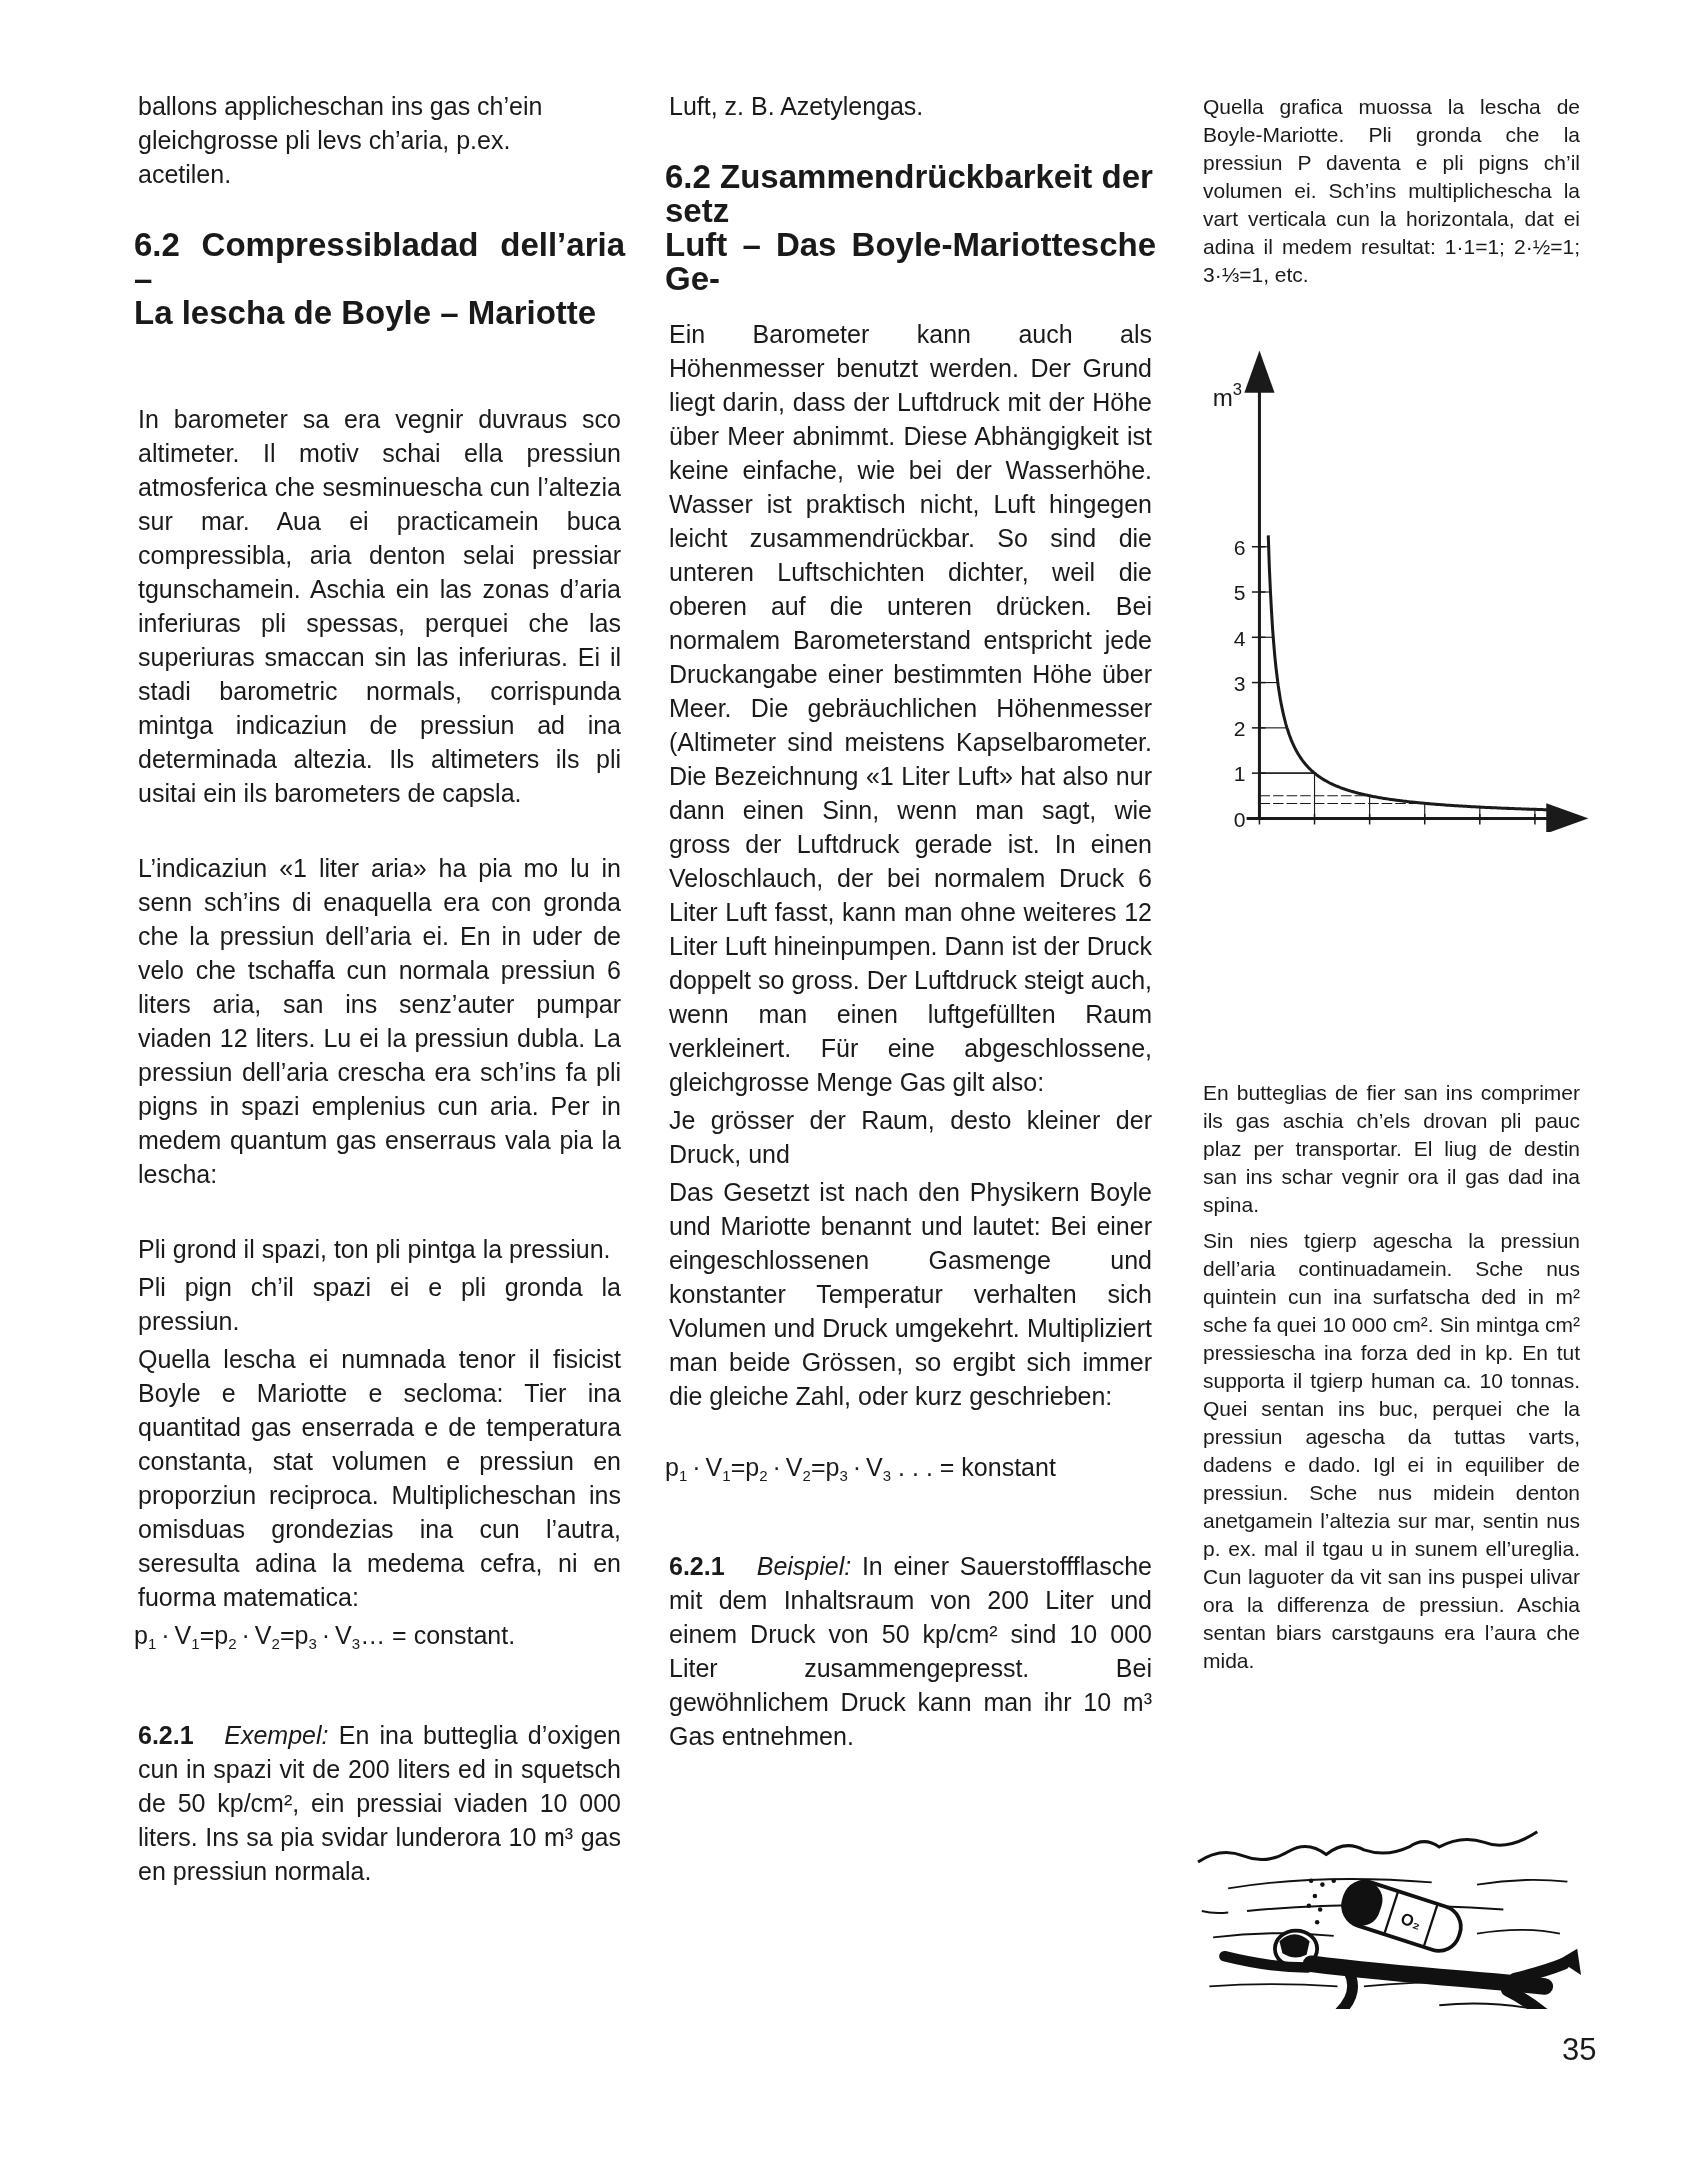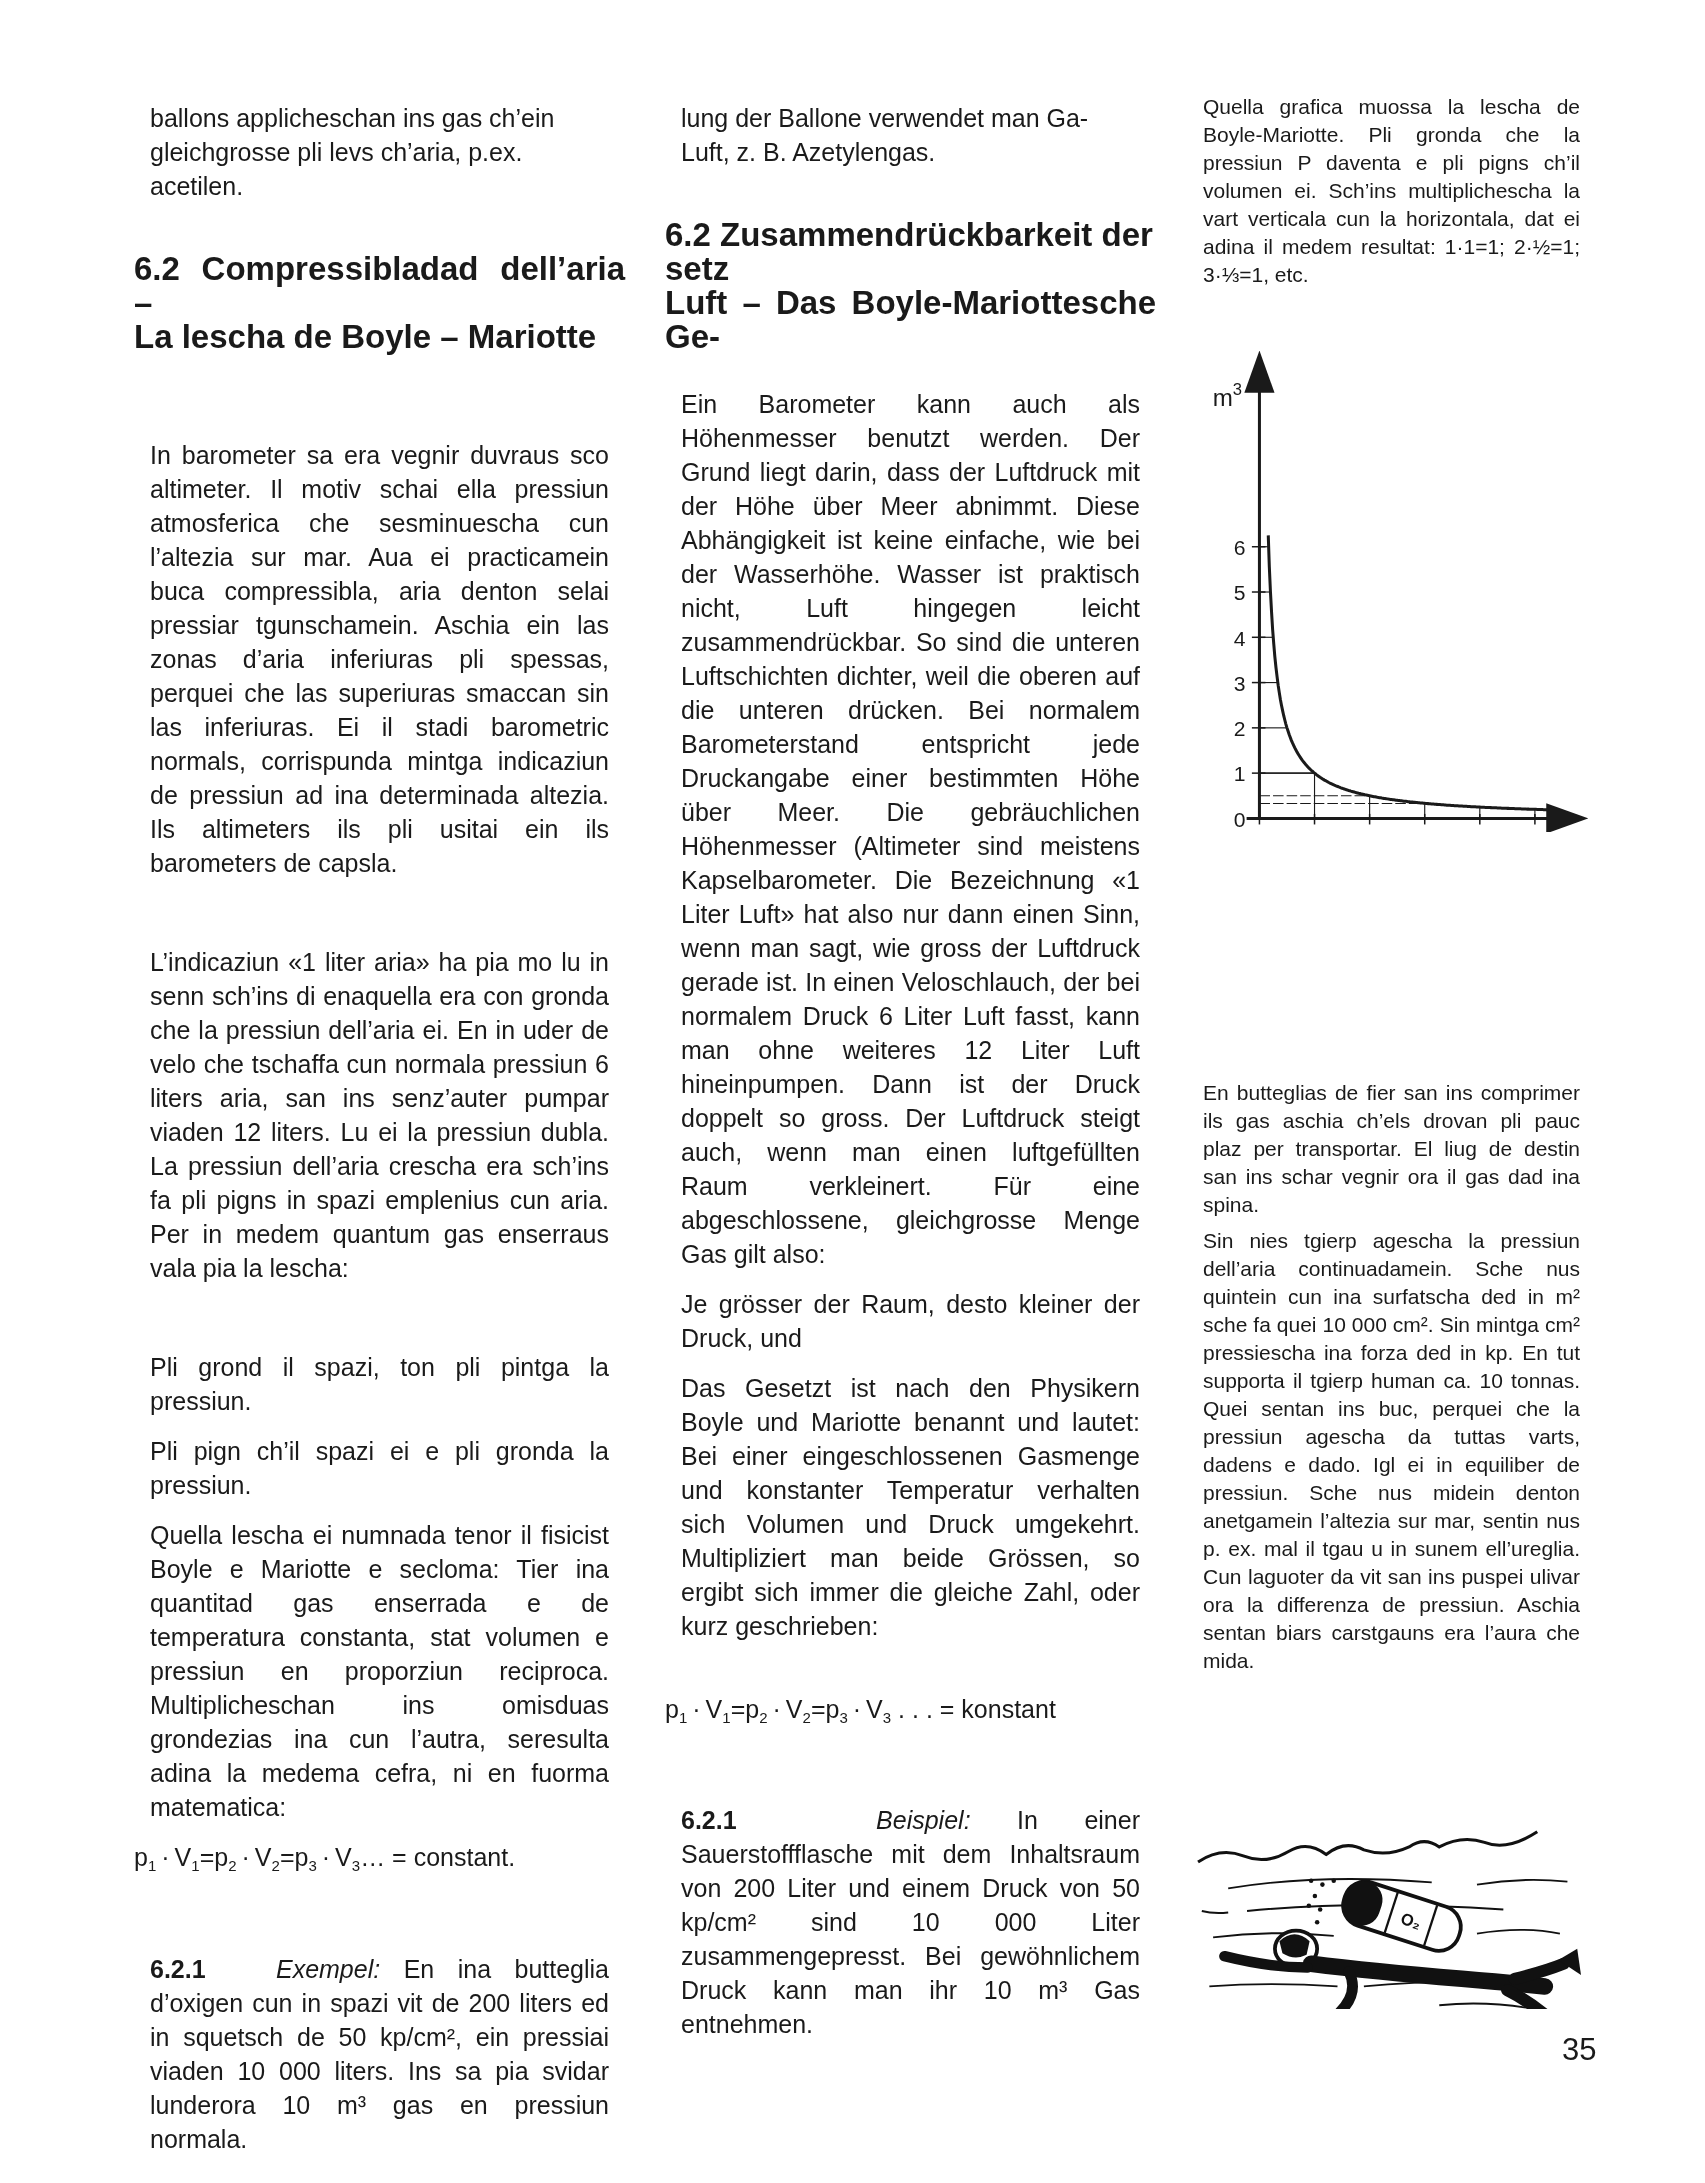--- a/index.html
+++ b/index.html
@@ -4,21 +4,21 @@
 <style>
   html, body { margin: 0; padding: 0; background: #ffffff; }
   body {
     width: 1706px; height: 2183px; position: relative; overflow: hidden;
     font-family: "Liberation Sans", sans-serif; color: #1a1a1a;
   }
   .col { position: absolute; top: 85px; }
   .col-left { left: 134px; width: 491px; }
   .col-mid { left: 665px; width: 491px; }
   .col-right { left: 1195px; width: 393px; }
-  .body-text { font-size: 25px; line-height: 34px; text-align: justify; margin: 16px; }
+  .body-text { font-size: 25px; line-height: 34px; text-align: justify; margin: 4px; }
   .right-text { font-size: 21px; line-height: 28px; text-align: justify; margin: 8px; }
   .heading { font-size: 33px; line-height: 34px; font-weight: bold; margin: 0; text-align: justify; }
   .line { display: block; }
   .gap-s { height: 33px; }
   .gap-m { height: 53px; }
   .gap-l { height: 68px; }
   .formula { font-size: 25px; line-height: 34px; margin: 0; white-space: nowrap; }
   .formula sub { font-size: 15px; vertical-align: -4.5px; }
   .ex-num { font-weight: bold; }
   .ex-label { font-style: italic; }
@@ -53,21 +53,20 @@
   </p>
   <div class="gap-m"></div>
   <p class="body-text">
     <span class="ex-num">6.2.1</span>&nbsp;&nbsp;&nbsp;<span class="ex-label">Exempel:</span>
     <span>En ina butteglia d’oxigen cun in spazi vit de 200 liters ed in squetsch de 50 kp/cm², ein pressiai viaden 10 000 liters. Ins sa pia svidar lunderora 10 m³ gas en pressiun normala.</span>
   </p>
 </div>
 
 <div class="col col-mid">
   <p class="body-text">
-    <span class="line">lung der Ballone verwendet man Ga-</span>
     <span class="line">Luft, z. B. Azetylengas.</span>
   </p>
   <div class="gap-s"></div>
   <h2 class="heading">
     <span class="line">6.2 Zusammendrückbarkeit der</span>
     <span class="line">setz</span>
     <span class="line">Luft – Das Boyle-Mariottesche Ge-</span>
   </h2>
   <div style="height:16.6px"></div>
   <p class="body-text">Ein Barometer kann auch als Höhenmesser benutzt werden. Der Grund liegt darin, dass der Luftdruck mit der Höhe über Meer abnimmt. Diese Abhängigkeit ist keine einfache, wie bei der Wasserhöhe. Wasser ist praktisch nicht, Luft hingegen leicht zusammendrückbar. So sind die unteren Luftschichten dichter, weil die oberen auf die unteren drücken. Bei normalem Barometerstand entspricht jede Druckangabe einer bestimmten Höhe über Meer. Die gebräuchlichen Höhenmesser (Altimeter sind meistens Kapselbarometer. Die Bezeichnung «1 Liter Luft» hat also nur dann einen Sinn, wenn man sagt, wie gross der Luftdruck gerade ist. In einen Veloschlauch, der bei normalem Druck 6 Liter Luft fasst, kann man ohne weiteres 12 Liter Luft hineinpumpen. Dann ist der Druck doppelt so gross. Der Luftdruck steigt auch, wenn man einen luftgefüllten Raum verkleinert. Für eine abgeschlossene, gleichgrosse Menge Gas gilt also:</p>

